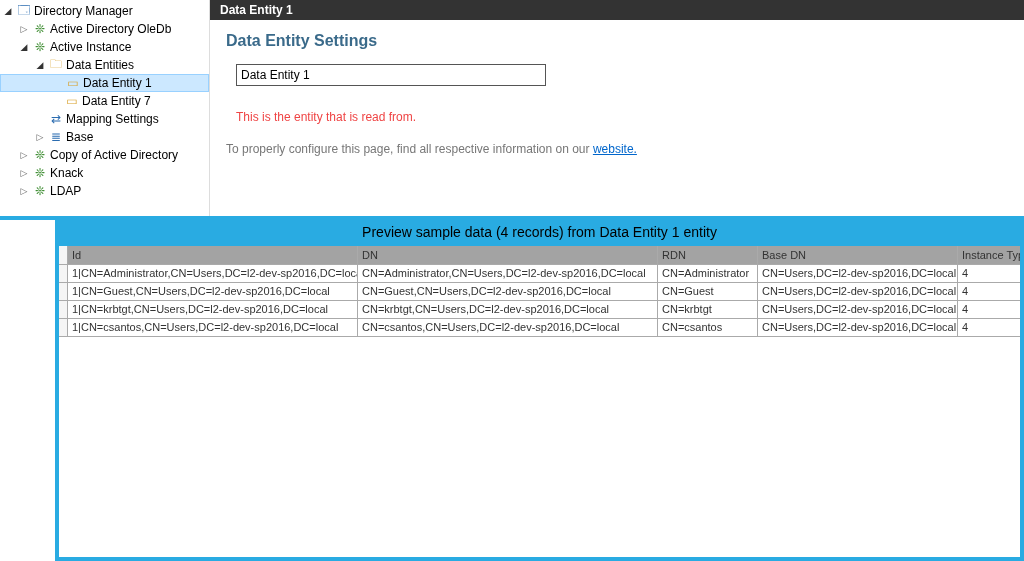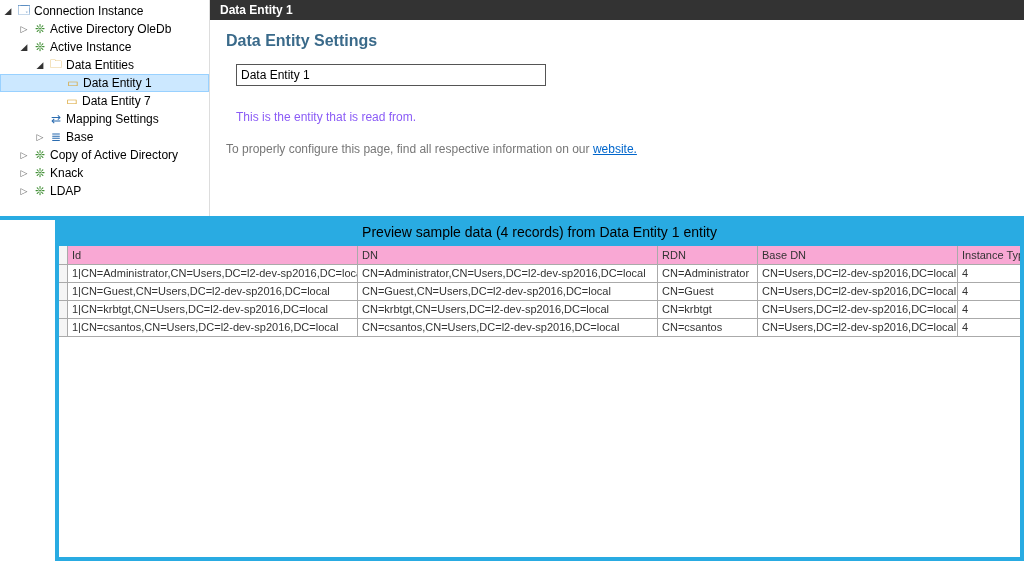--- a/index.html
+++ b/index.html
@@ -111,21 +111,21 @@
     .field-input {
       width: 310px;
       height: 22px;
       border: 1px solid #555;
       padding: 0 4px;
       font-size: 12px;
       margin-left: 10px;
     }
     .field-static {
       font-size: 12px;
-      color: #8b5cf6;
+      color: #ef4444;
       margin-left: 10px;
       padding-top: 6px;
     }
     .info-line {
       font-size: 12px;
       color: #777;
       margin-top: 4px;
     }
     .info-line a {
       color: #0066cc;
@@ -162,21 +162,21 @@
     table.grid th, table.grid td {
       border: 1px solid #aaa;
       padding: 2px 4px;
       text-align: left;
       white-space: nowrap;
       overflow: hidden;
       height: 18px;
       background: #fff;
     }
     table.grid th {
-      background: #f9a8d4;
+      background: #a3a3a3;
       font-weight: normal;
       border-top: none;
     }
     .row-head {
       width: 8px;
       background: #f5f5f5 !important;
       border-left: none !important;
     }
     .col-id { width: 290px; }
     .col-dn { width: 300px; }
@@ -185,21 +185,21 @@
     .col-itype { width: 80px; }
   </style>
 </head>
 <body>
 
 <div class="top-area">
   <div class="tree-panel">
     <div class="tree-item" style="padding-left:2px">
       <span class="expander expanded">◢</span>
       <span class="ticon blue">🗔</span>
-      <span class="tree-label">Connection Instance</span>
+      <span class="tree-label">Directory Manager</span>
     </div>
     <div id="tree-body">
         <div class="tree-item" style="padding-left: 18px;">
           <span class="expander">▷</span>
           <span class="ticon green">❊</span>
           <span class="tree-label">Active Directory OleDb</span>
         </div>
         <div class="tree-item" style="padding-left: 18px;">
           <span class="expander expanded">◢</span>
           <span class="ticon green">❊</span>

